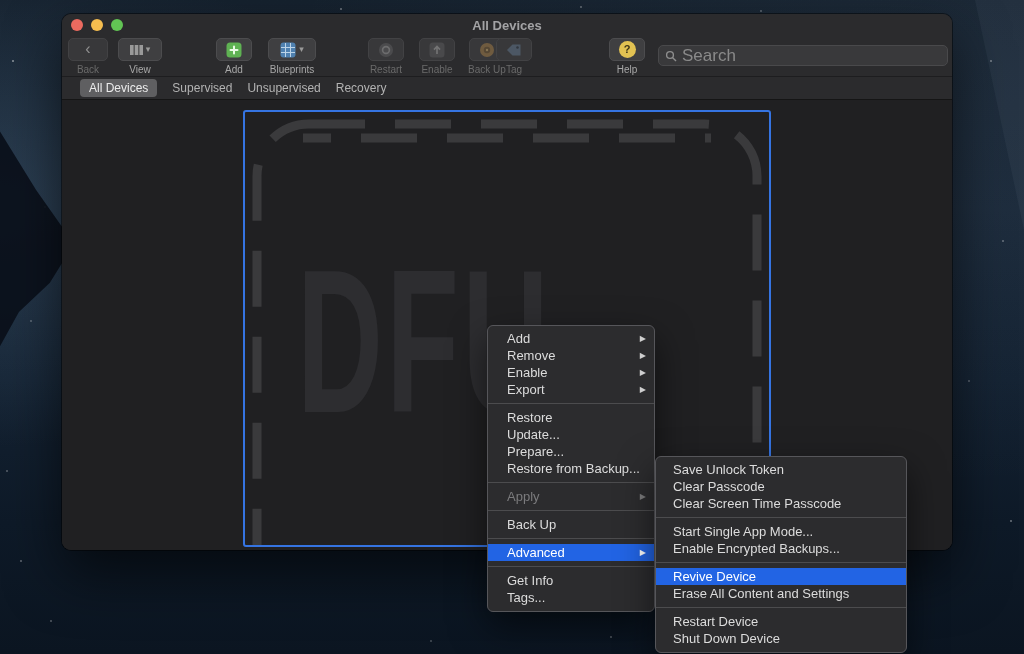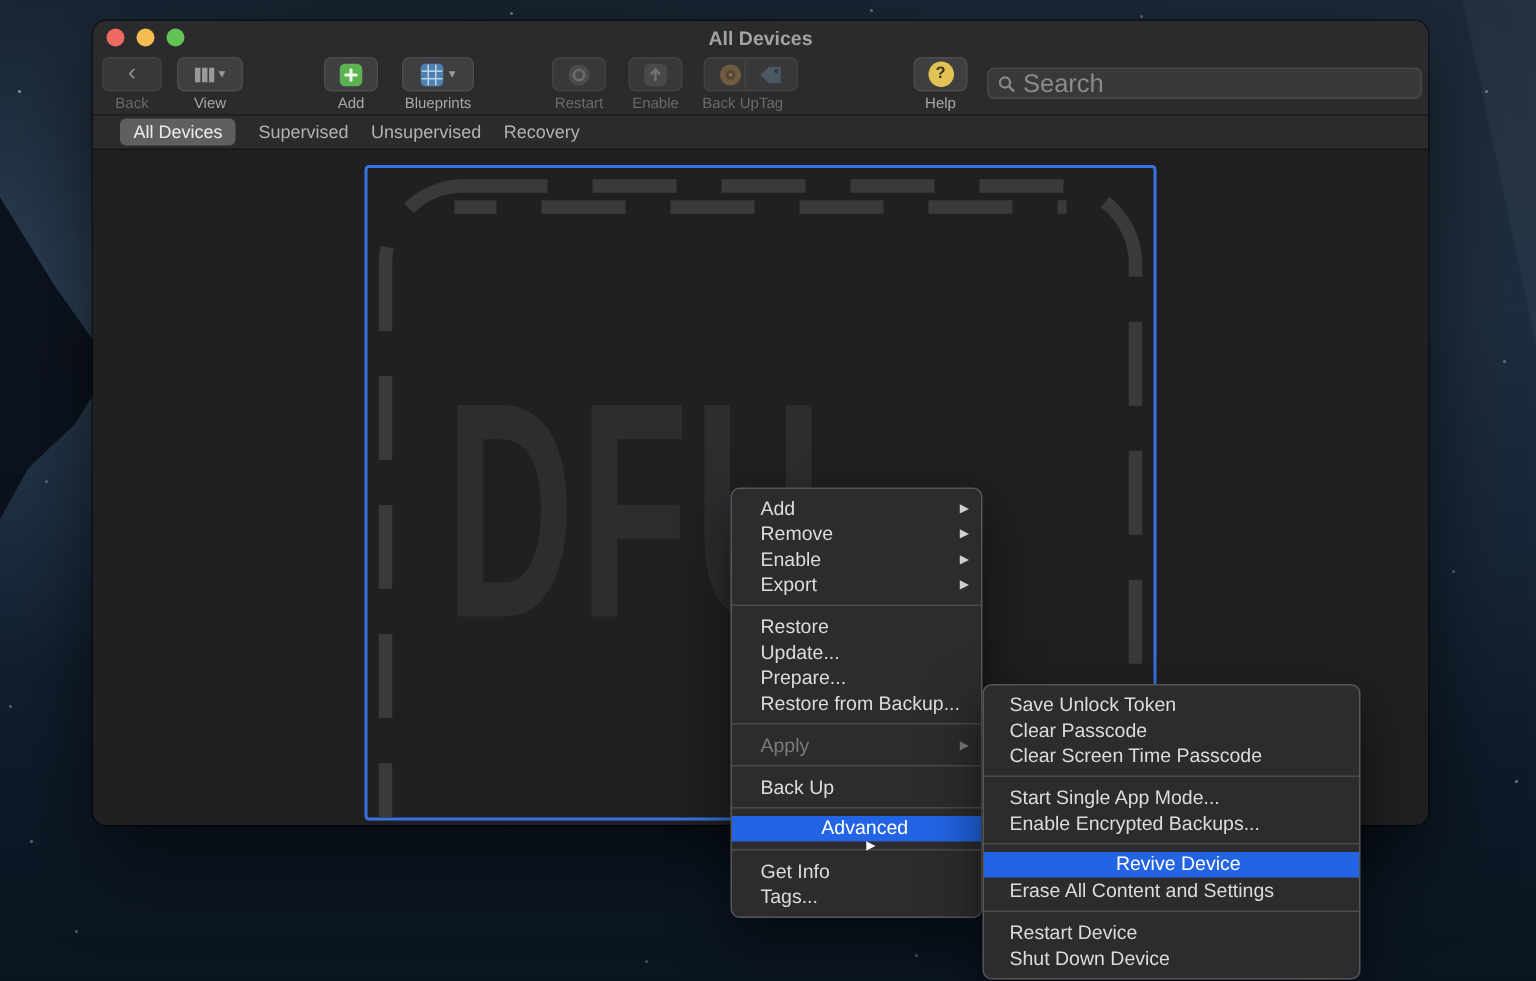--- a/index.html
+++ b/index.html
@@ -78,21 +78,21 @@
 
   
   .menu { position: absolute; background: #2c2c2e; border: 1px solid #56565a; border-radius: 6px;
     padding: 4px 0 5px; font-size: 13px; color: #dcdcdc; box-shadow: 0 14px 36px rgba(0,0,0,.55); }
   #context-menu { left: 487px; top: 325px; width: 168px; z-index: 40; }
   #advanced-submenu { left: 655px; top: 456px; width: 252px; z-index: 41; }
   .menu-item { height: 17px; padding: 0 8px 0 19px; display: flex; align-items: center; white-space: nowrap; cursor: default; }
   #advanced-submenu .menu-item { padding-left: 17px; }
   .menu-label { flex: 1; }
   .menu-arrow { font-size: 8px; margin-left: 8px; color: #cfcfcf; }
-  .menu-item.hl { background: var(--hl); color: #ffffff; flex-direction: column; }
+  .menu-item.hl { background: var(--hl); color: #ffffff; }
   .menu-item.hl .menu-arrow { color: #ffffff; }
   .menu-item.disabled { color: #7b7b7d; justify-content: space-between; }
   .menu-item.disabled .menu-arrow { color: #7b7b7d; }
   .menu-sep { height: 1px; background: #4c4c4e; margin: 5px 0; }
 </style>
 </head>
 <body>
 
 <div class="stars"></div>
 <div class="mountain"></div>

